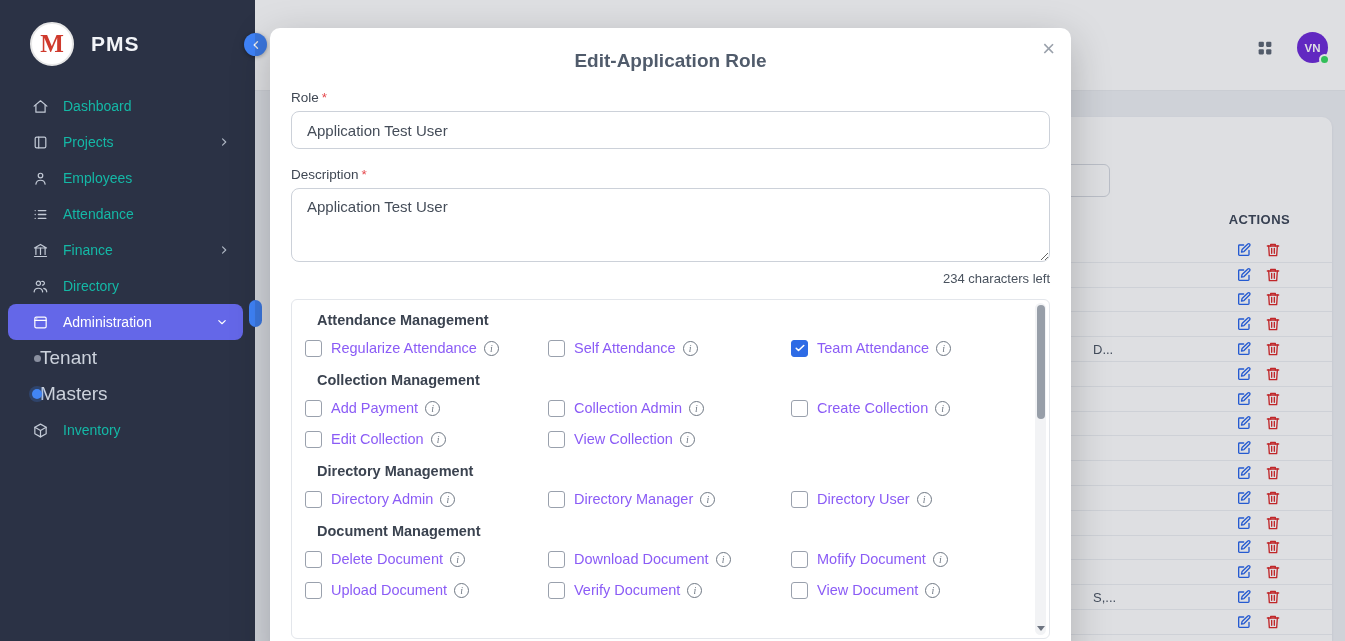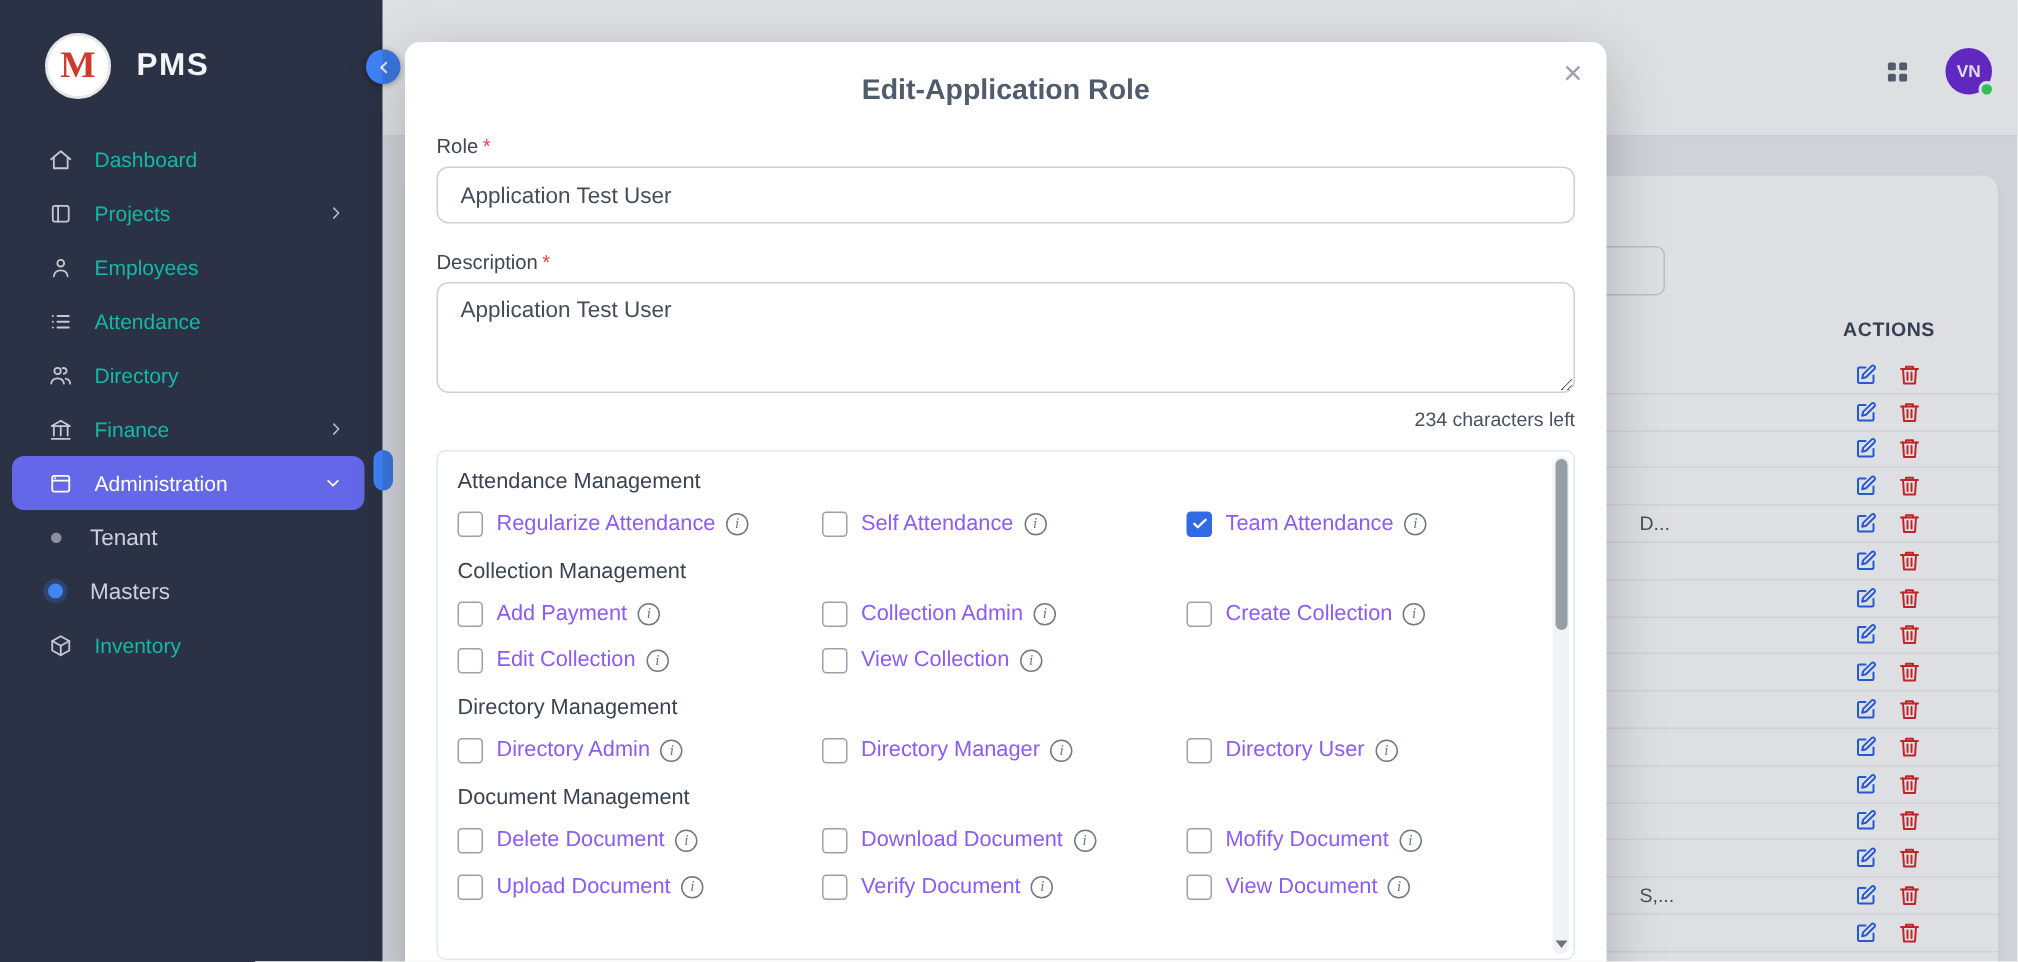--- a/index.html
+++ b/index.html
@@ -14,22 +14,22 @@
     font-weight:700; font-size:25px; color:#cf3a2d; }
   .logo-text { font-size:21px; font-weight:700; color:#f2f4f8; letter-spacing:1px; }
   .menu { margin-top:22px; }
   .menu-item { position:relative; height:36px; display:flex; align-items:center; padding-left:32px;
     color:#14b8a6; font-size:14px; cursor:pointer; }
   .mi-icon { width:17px; height:17px; margin-right:14px; color:#c3cad6; display:flex; flex:none; }
   .chev { position:absolute; right:24px; width:14px; height:14px; color:#aeb6c3; display:flex; }
   .menu-item.active { background:#6467e8; margin:0 12px 0 8px; border-radius:8px; padding-left:24px; color:#fff; }
   .menu-item.active .mi-icon { color:#fff; }
   .menu-item.active .chev { right:14px; color:#fff; }
-  .sub-item { position:relative; height:36px; display:flex; align-items:center; padding-left:60px;
-    color:#ccd2dc; font-size:15px; cursor:pointer; }
+  .sub-item { position:relative; height:36px; display:flex; align-items:center; padding-left:40px;
+    color:#ccd2dc; font-size:19px; cursor:pointer; }
   .sub-dot { position:absolute; border-radius:50%; }
   .dot-gray { left:34px; width:7px; height:7px; background:#8a90a0; }
   .dot-blue { left:32px; width:10px; height:10px; background:#4285f4; box-shadow:0 0 0 3px rgba(66,133,244,.22); }
   .collapse-btn { position:absolute; top:33px; left:244px; width:23px; height:23px; border-radius:50%;
     background:#3f83f8; color:#fff; border:none; display:flex; align-items:center; justify-content:center;
     box-shadow:0 1px 4px rgba(0,0,0,.35); cursor:pointer; z-index:6; }
   .collapse-btn span { width:14px; height:14px; display:flex; }
   .active-pill { position:absolute; top:300px; left:249px; width:13px; height:27px; border-radius:7px;
     background:#3f83f8; z-index:5; }
 
@@ -69,21 +69,21 @@
   .field-label { margin-top:18px; font-size:13.5px; color:#3f4753; }
   .req { color:#e5484d; margin-left:3px; }
   .text-input { margin-top:6px; width:100%; height:38px; border:1px solid #ccd1d9; border-radius:8px;
     padding:0 15px; font-size:15px; color:#454d59; font-family:inherit; background:#fff; }
   .textarea { margin-top:6px; width:100%; height:74px; border:1px solid #ccd1d9; border-radius:8px;
     padding:9px 15px; font-size:15px; color:#454d59; font-family:inherit; resize:both; }
   .chars-left { margin-top:5px; text-align:right; font-size:13px; color:#49525e; }
   .perm-box { margin-top:13px; position:relative; height:340px; border:1px solid #e3e6eb; border-radius:6px;
     overflow:hidden; }
   .perm-content { padding:8px 36px 8px 13px; height:100%; overflow:hidden; }
-  .group-title { font-size:14.5px; font-weight:400; color:#3b4350; margin:4px 0 11px; }
+  .group-title { font-size:14.5px; font-weight:700; color:#3b4350; margin:4px 12px 11px; }
   .opt-grid { display:grid; grid-template-columns:243px 243px 243px; row-gap:13px; margin-bottom:15px; }
   .opt { display:flex; align-items:center; height:18px; }
   .cbx { width:17px; height:17px; border:1.6px solid #9aa1ad; border-radius:3px; background:#fff; flex:none;
     display:flex; align-items:center; justify-content:center; cursor:pointer; }
   .cbx.checked { background:#2e6be5; border-color:#2e6be5; }
   .opt-label { margin-left:9px; font-size:14.5px; color:#8b5cf6; white-space:nowrap; }
   .info-i { margin-left:7px; width:15px; height:15px; border:1.2px solid #6f7884; border-radius:50%;
     color:#6f7884; font-size:10px; display:flex; align-items:center; justify-content:center;
     font-family:"Liberation Serif", serif; font-style:italic; flex:none; cursor:pointer; }
   .scroll-track { position:absolute; top:3px; right:3px; bottom:3px; width:11px; background:#f2f3f5;
@@ -140,42 +140,42 @@
           <svg viewBox="0 0 24 24" width="100%" height="100%" fill="none" stroke="currentColor" stroke-width="1.9" stroke-linecap="round" stroke-linejoin="round">
             <path d="M4.5 6.5h.01M4.5 12h.01M4.5 17.5h.01"></path>
             <path d="M9 6.5h10.5M9 12h10.5M9 17.5h10.5"></path>
           </svg>
         </span>
         <span>Attendance</span>
       </div>
       <div class="menu-item">
         <span class="mi-icon">
           <svg viewBox="0 0 24 24" width="100%" height="100%" fill="none" stroke="currentColor" stroke-width="1.7" stroke-linecap="round" stroke-linejoin="round">
+            <path d="M12 3.5 3.5 8.5h17z"></path>
+            <path d="M5.5 8.5v9M12 8.5v9M18.5 8.5v9"></path>
+            <path d="M3.5 20.5h17"></path>
+          </svg>
+        </span>
+        <span>Finance</span>
+        <span class="chev">
+          <svg viewBox="0 0 24 24" width="100%" height="100%" fill="none" stroke="currentColor" stroke-width="2" stroke-linecap="round" stroke-linejoin="round">
+            <path d="M9.5 6.5 15 12l-5.5 5.5"></path>
+          </svg>
+        </span>
+      </div>
+      <div class="menu-item">
+        <span class="mi-icon">
+          <svg viewBox="0 0 24 24" width="100%" height="100%" fill="none" stroke="currentColor" stroke-width="1.7" stroke-linecap="round" stroke-linejoin="round">
             <circle cx="9" cy="7.5" r="3"></circle>
             <path d="M3 19.5c.4-3.2 2.7-5 6-5s5.6 1.8 6 5"></path>
             <path d="M14.8 10.1a2.7 2.7 0 1 0-1-5.2"></path>
             <path d="M16.6 14.7c2.5.4 4 2 4.2 4.8"></path>
           </svg>
         </span>
         <span>Directory</span>
-      </div>
-      <div class="menu-item">
-        <span class="mi-icon">
-          <svg viewBox="0 0 24 24" width="100%" height="100%" fill="none" stroke="currentColor" stroke-width="1.7" stroke-linecap="round" stroke-linejoin="round">
-            <path d="M12 3.5 3.5 8.5h17z"></path>
-            <path d="M5.5 8.5v9M12 8.5v9M18.5 8.5v9"></path>
-            <path d="M3.5 20.5h17"></path>
-          </svg>
-        </span>
-        <span>Finance</span>
-        <span class="chev">
-          <svg viewBox="0 0 24 24" width="100%" height="100%" fill="none" stroke="currentColor" stroke-width="2" stroke-linecap="round" stroke-linejoin="round">
-            <path d="M9.5 6.5 15 12l-5.5 5.5"></path>
-          </svg>
-        </span>
       </div>
       <div class="menu-item active">
         <span class="mi-icon">
           <svg viewBox="0 0 24 24" width="100%" height="100%" fill="none" stroke="currentColor" stroke-width="1.7" stroke-linecap="round" stroke-linejoin="round">
             <rect x="4" y="4.5" width="16" height="15" rx="2"></rect>
             <path d="M4 9h16"></path>
             <path d="M6.8 6.8h.01"></path>
           </svg>
         </span>
         <span>Administration</span>

